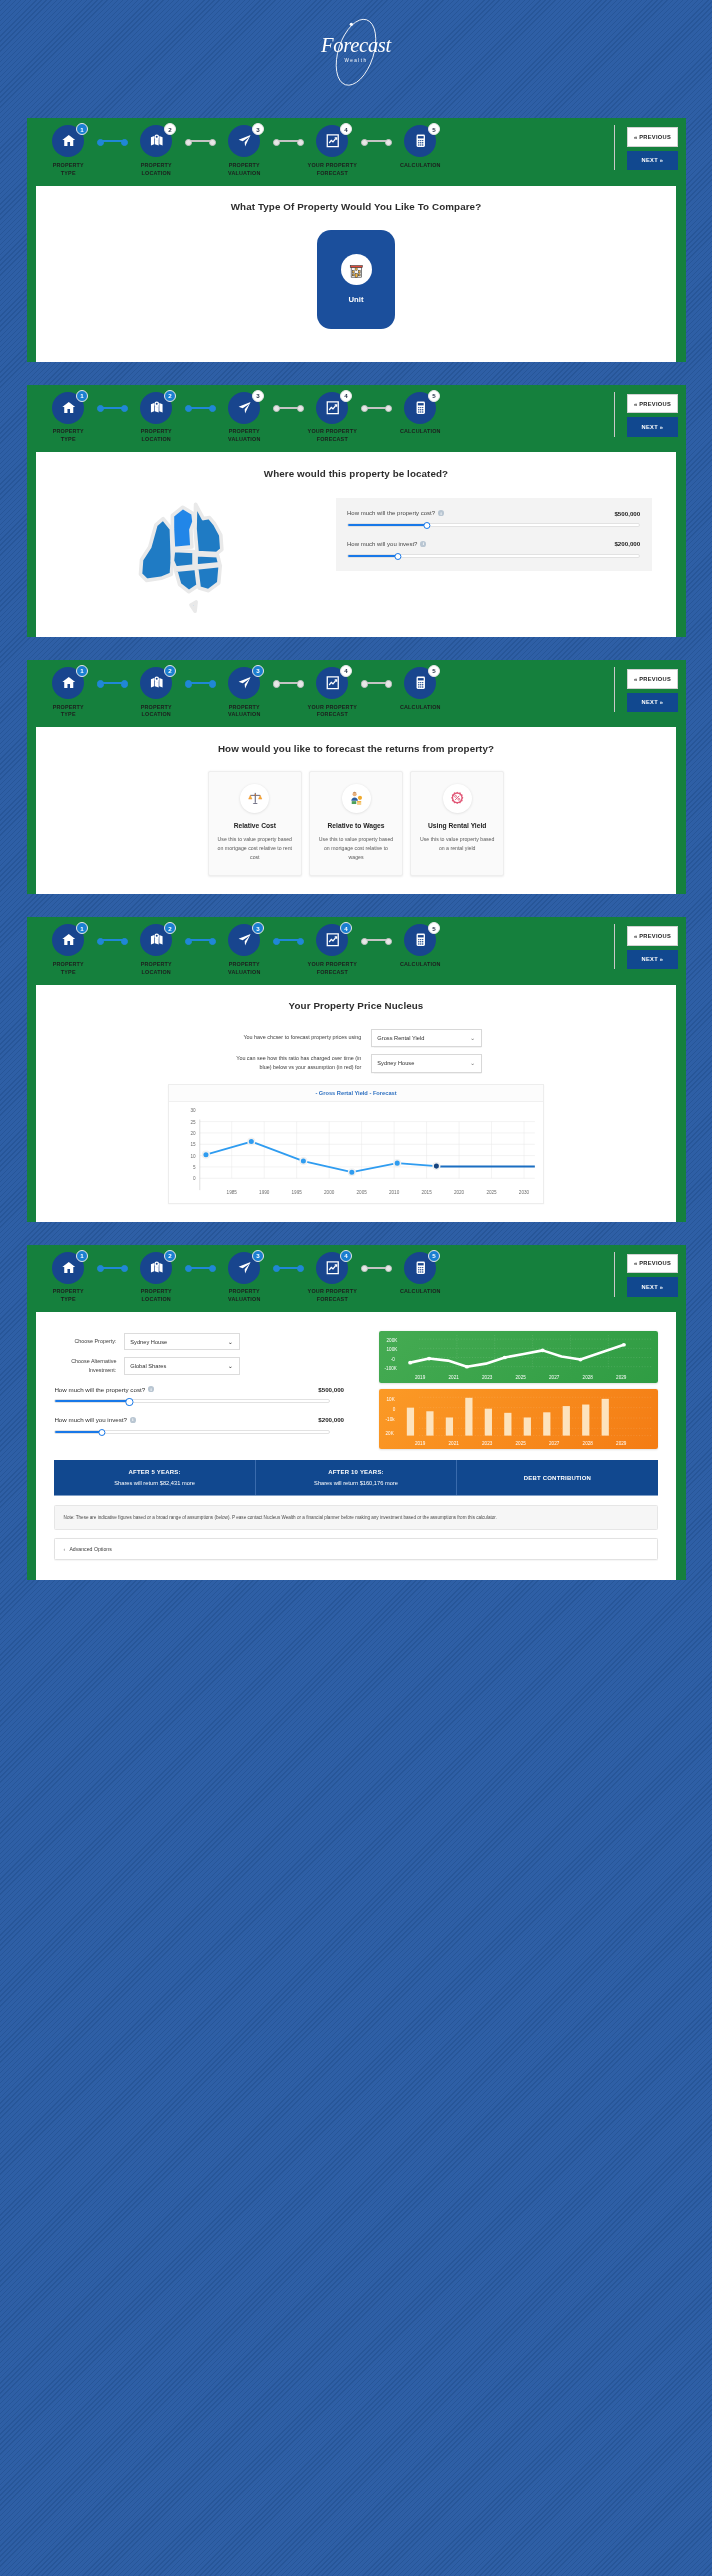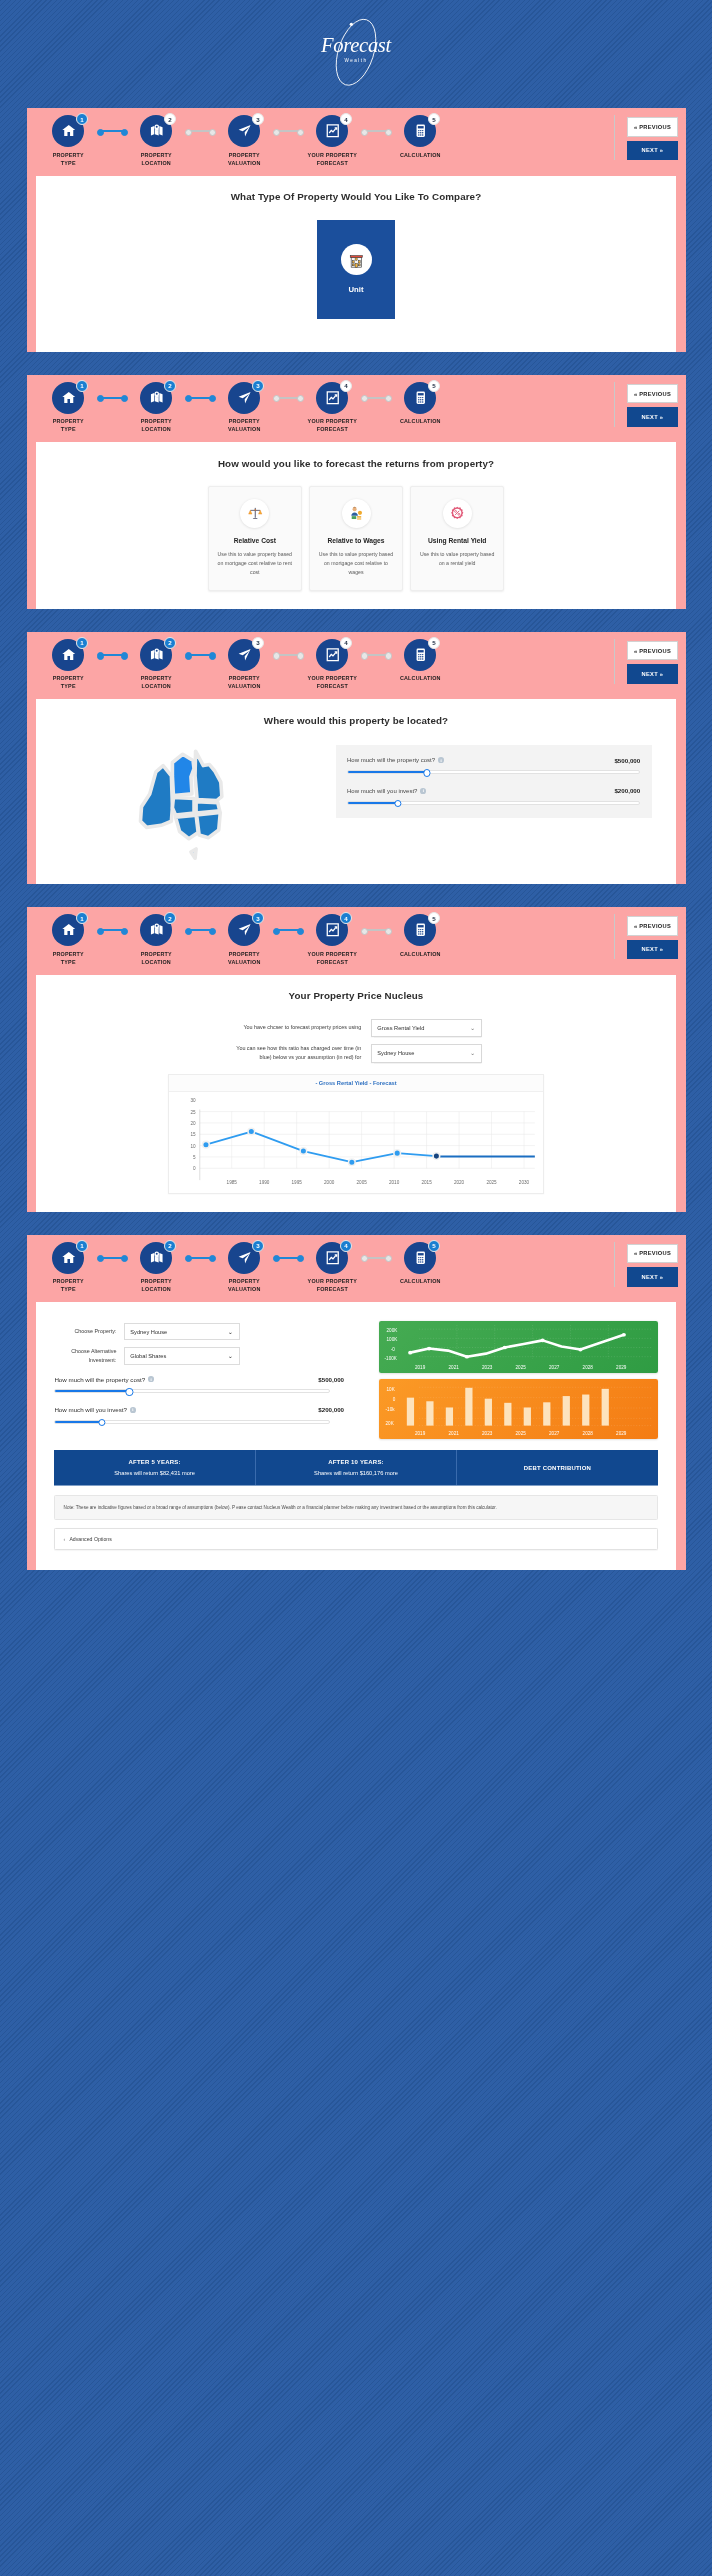--- a/index.html
+++ b/index.html
@@ -23,21 +23,21 @@
     position:absolute;left:0;right:0;top:19.6px;text-align:center;
     color:#fff;font-family:"Liberation Serif",serif;font-style:italic;
     font-size:20.6px;letter-spacing:-0.3px;font-weight:400;
   }
   .logo .sub{
     position:absolute;left:0;right:0;top:43px;text-align:center;color:#fff;
     font-size:4.6px;letter-spacing:1.5px;font-family:"Liberation Sans",sans-serif;
   }
 
   
-  .panel{width:659px;margin:2px auto 23px auto;background:#fca5a5;padding:0;}
+  .panel{width:659px;margin:12px auto 23px auto;background:#15803d;padding:0;}
 
   
   .stepper{display:flex;align-items:flex-start;padding:7.2px 7.2px 8.2px 7.2px;}
   .steps{display:flex;flex:1;align-items:flex-start;padding-left:4.1px;}
   .step{width:61px;text-align:center;position:relative;}
   .step-circle-wrap{position:relative;width:32px;height:32px;margin:0 auto;}
   .step-circle{
     width:32px;height:32px;border-radius:50%;background:#18458e;
     display:flex;align-items:center;justify-content:center;color:#fff;
   }
@@ -81,21 +81,21 @@
   .card{background:#fff;margin:0 9.3px 9.3px 9.3px;padding:15.5px 13.4px 17.5px 13.4px;}
   .card h2{
     text-align:center;font-size:9.8px;font-weight:700;color:#2d2d2d;
     margin-bottom:17.5px;letter-spacing:0.1px;
   }
 
   
   .tiles{display:flex;justify-content:center;gap:7.2px;margin-bottom:15.5px;}
   .tile{
     width:78px;height:99px;background:#1b4f9c;display:flex;flex-direction:column;
-    align-items:center;justify-content:center;cursor:pointer;gap:9.3px;
+    align-items:center;justify-content:center;cursor:pointer;gap:9.3px;border-radius:14px;
   }
   .tile .icon-circle{
     width:31px;height:31px;border-radius:50%;background:#fff;display:flex;
     align-items:center;justify-content:center;
   }
   .tile .tile-label{color:#fff;font-size:7.7px;font-weight:700;}
 
   
   .loc-row{display:flex;align-items:flex-start;gap:9.3px;padding:0 11.3px;}
   .map-box{width:45%;display:flex;justify-content:center;padding-top:2.1px;}
@@ -299,159 +299,20 @@
               <rect x="7" y="10" width="26" height="4" fill="#e04b3c" stroke="#2b2b2b" stroke-width="1.2"></rect>
               <ellipse cx="20" cy="17.5" rx="2.4" ry="3.3" fill="#f5b63d" stroke="#2b2b2b" stroke-width="1"></ellipse>
               <rect x="11.5" y="21" width="4" height="5" fill="#f5b63d" stroke="#2b2b2b" stroke-width="1"></rect>
               <rect x="24.5" y="21" width="4" height="5" fill="#f5b63d" stroke="#2b2b2b" stroke-width="1"></rect>
               <rect x="17.5" y="27" width="5" height="8" fill="#f5b63d" stroke="#2b2b2b" stroke-width="1"></rect>
               <rect x="11.5" y="28" width="4" height="4" fill="#f5b63d" stroke="#2b2b2b" stroke-width="1"></rect>
               <rect x="24.5" y="28" width="4" height="4" fill="#f5b63d" stroke="#2b2b2b" stroke-width="1"></rect>
             </svg>
           </div>
           <div class="tile-label">Unit</div>
-        </div>
-      </div>
-    </div>
-  </div>
-
-  <div class="panel">
-    <div class="stepper">
-      <div class="steps">
-        <div class="step">
-          <div class="step-circle-wrap">
-              <div class="step-circle">
-                <svg viewBox="0 0 24 24">
-                  <path d="M12 3 2 11h3v9h5v-6h4v6h5v-9h3z"></path>
-                </svg>
-              </div>
-              <div class="badge">1</div>
-            </div>
-          <div class="step-label"><span>PROPERTY</span><br><span>TYPE</span></div>
-        </div>
-        <div class="conn active">
-            <div class="bar"></div>
-          </div>
-        <div class="step">
-          <div class="step-circle-wrap">
-              <div class="step-circle">
-                <svg viewBox="0 0 24 24">
-                  <path d="M3 6.5 8 4.7v12.6L3 19.3zM16 4.7l5 1.8v12.8l-5-1.8zM12 2.4a3.6 3.6 0 0 0-3.6 3.6c0 2.7 3.6 7 3.6 7s3.6-4.3 3.6-7A3.6 3.6 0 0 0 12 2.4zm0 5a1.5 1.5 0 1 1 0-3 1.5 1.5 0 0 1 0 3z"></path>
-                  <path d="M9 7.6 9 17.4l6 2V7.8l-2.2 3.3L12 12.3l-.8-1.2z"></path>
-                </svg>
-              </div>
-              <div class="badge">2</div>
-            </div>
-          <div class="step-label"><span>PROPERTY</span><br><span>LOCATION</span></div>
-        </div>
-        <div class="conn active">
-            <div class="bar"></div>
-          </div>
-        <div class="step">
-          <div class="step-circle-wrap">
-              <div class="step-circle">
-                <svg viewBox="0 0 24 24">
-                  <path d="M21 3 2.5 10.6l6.2 2.3L19 6.2l-7.1 8.2.6 6.6z"></path>
-                </svg>
-              </div>
-              <div class="badge">3</div>
-            </div>
-          <div class="step-label"><span>PROPERTY</span><br><span>VALUATION</span></div>
-        </div>
-        <div class="conn">
-            <div class="bar"></div>
-          </div>
-        <div class="step">
-          <div class="step-circle-wrap">
-              <div class="step-circle">
-                <svg viewBox="0 0 24 24">
-                  <path d="M3.5 3h17v18h-17z" fill="none" stroke="#fff" stroke-width="2"></path>
-                  <path d="M6.5 15.5l3.2-4 2.6 2.2L17 8.2" fill="none" stroke="#fff" stroke-width="2"></path>
-                  <path d="M15 7.6h3v3" fill="none" stroke="#fff" stroke-width="2"></path>
-                </svg>
-              </div>
-              <div class="badge inactive">4</div>
-            </div>
-          <div class="step-label"><span>YOUR PROPERTY</span><br><span>FORECAST</span></div>
-        </div>
-        <div class="conn">
-            <div class="bar"></div>
-          </div>
-        <div class="step">
-          <div class="step-circle-wrap">
-              <div class="step-circle">
-                <svg viewBox="0 0 24 24">
-                  <rect x="5.5" y="2.5" width="13" height="19" rx="2"></rect>
-                  <rect x="7.5" y="4.8" width="9" height="3.6" fill="#18458e"></rect>
-                  <circle cx="9" cy="11.8" r="1.15" fill="#18458e"></circle>
-                  <circle cx="12" cy="11.8" r="1.15" fill="#18458e"></circle>
-                  <circle cx="15" cy="11.8" r="1.15" fill="#18458e"></circle>
-                  <circle cx="9" cy="15.1" r="1.15" fill="#18458e"></circle>
-                  <circle cx="12" cy="15.1" r="1.15" fill="#18458e"></circle>
-                  <circle cx="15" cy="15.1" r="1.15" fill="#18458e"></circle>
-                  <circle cx="9" cy="18.4" r="1.15" fill="#18458e"></circle>
-                  <circle cx="12" cy="18.4" r="1.15" fill="#18458e"></circle>
-                  <circle cx="15" cy="18.4" r="1.15" fill="#18458e"></circle>
-                </svg>
-              </div>
-              <div class="badge inactive">5</div>
-            </div>
-          <div class="step-label"><span>CALCULATION</span></div>
-        </div>
-      </div>
-      <div class="navcol">
-        <div class="btn-prev">« PREVIOUS</div>
-        <div class="btn-next">NEXT »</div>
-      </div>
-    </div>
-    <div class="card">
-      <h2>How would you like to forecast the returns from property?</h2>
-      <div class="opt-cards">
-        <div class="opt-card">
-          <div class="opt-icon">
-            <svg viewBox="0 0 40 40" width="16.5" height="16.5">
-              <path d="M20 7v24" stroke="#4a4a63" stroke-width="2.2"></path>
-              <path d="M8 13h24" stroke="#4a4a63" stroke-width="2"></path>
-              <circle cx="20" cy="12" r="2" fill="#e57b20"></circle>
-              <path d="M8 13 4 22h8z" fill="#f9b233" stroke="#e57b20" stroke-width="1"></path>
-              <path d="M32 13 28 22h8z" fill="#f9b233" stroke="#e57b20" stroke-width="1"></path>
-              <path d="M14 32h12l-2 2H16z" fill="#4a4a63"></path>
-            </svg>
-          </div>
-          <div class="opt-title">Relative Cost</div>
-          <div class="opt-desc">Use this to value property based on mortgage cost relative to rent cost</div>
-        </div>
-        <div class="opt-card">
-          <div class="opt-icon">
-            <svg viewBox="0 0 40 40" width="16.5" height="16.5">
-              <circle cx="16" cy="10" r="5" fill="#e8b07c"></circle>
-              <path d="M11 9a5 5 0 0 1 10 0l-1 -3 -8 0z" fill="#a5713f"></path>
-              <path d="M8 26c0-5 3.6-8 8-8s8 3 8 8z" fill="#2c5f9e"></path>
-              <circle cx="29" cy="19" r="5" fill="#f0a92c"></circle>
-              <rect x="9" y="27" width="11" height="7" fill="#4ca05c"></rect>
-              <rect x="22" y="27" width="10" height="2.2" fill="#f0a92c"></rect>
-              <rect x="22" y="30" width="10" height="2.2" fill="#f0a92c"></rect>
-              <rect x="22" y="33" width="10" height="2.2" fill="#f0a92c"></rect>
-            </svg>
-          </div>
-          <div class="opt-title">Relative to Wages</div>
-          <div class="opt-desc">Use this to value property based on mortgage cost relative to wages</div>
-        </div>
-        <div class="opt-card">
-          <div class="opt-icon">
-            <svg viewBox="0 0 40 40" width="16.5" height="16.5">
-              <path d="M20 4l3.4 2.6 4.2-.9 1.6 4 4 1.6-.9 4.2L34.9 19l-2.6 3.4.9 4.2-4 1.6-1.6 4-4.2-.9L20 34l-3.4-2.7-4.2.9-1.6-4-4-1.6.9-4.2L5.1 19l2.6-3.5-.9-4.2 4-1.6 1.6-4 4.2.9z" fill="#e15877"></path>
-              <circle cx="20" cy="19" r="10" fill="#fff"></circle>
-              <path d="M15 24l10-10" stroke="#e15877" stroke-width="2.4"></path>
-              <circle cx="16" cy="15.5" r="2.3" fill="none" stroke="#e15877" stroke-width="2"></circle>
-              <circle cx="24" cy="22.5" r="2.3" fill="none" stroke="#e15877" stroke-width="2"></circle>
-            </svg>
-          </div>
-          <div class="opt-title">Using Rental Yield</div>
-          <div class="opt-desc">Use this to value property based on a rental yield</div>
         </div>
       </div>
     </div>
   </div>
 
   <div class="panel">
     <div class="stepper">
       <div class="steps">
         <div class="step">
           <div class="step-circle-wrap">
@@ -576,20 +437,159 @@
                   <span>How much will you invest?</span>
                   <span class="info-dot">i</span>
                 </div>
               <div class="slider-val">$200,000</div>
             </div>
             <div class="track">
                 <div class="fill" style="width:17%"></div>
                 <div class="knob" style="left:17%"></div>
               </div>
           </div>
+        </div>
+      </div>
+    </div>
+  </div>
+
+  <div class="panel">
+    <div class="stepper">
+      <div class="steps">
+        <div class="step">
+          <div class="step-circle-wrap">
+              <div class="step-circle">
+                <svg viewBox="0 0 24 24">
+                  <path d="M12 3 2 11h3v9h5v-6h4v6h5v-9h3z"></path>
+                </svg>
+              </div>
+              <div class="badge">1</div>
+            </div>
+          <div class="step-label"><span>PROPERTY</span><br><span>TYPE</span></div>
+        </div>
+        <div class="conn active">
+            <div class="bar"></div>
+          </div>
+        <div class="step">
+          <div class="step-circle-wrap">
+              <div class="step-circle">
+                <svg viewBox="0 0 24 24">
+                  <path d="M3 6.5 8 4.7v12.6L3 19.3zM16 4.7l5 1.8v12.8l-5-1.8zM12 2.4a3.6 3.6 0 0 0-3.6 3.6c0 2.7 3.6 7 3.6 7s3.6-4.3 3.6-7A3.6 3.6 0 0 0 12 2.4zm0 5a1.5 1.5 0 1 1 0-3 1.5 1.5 0 0 1 0 3z"></path>
+                  <path d="M9 7.6 9 17.4l6 2V7.8l-2.2 3.3L12 12.3l-.8-1.2z"></path>
+                </svg>
+              </div>
+              <div class="badge">2</div>
+            </div>
+          <div class="step-label"><span>PROPERTY</span><br><span>LOCATION</span></div>
+        </div>
+        <div class="conn active">
+            <div class="bar"></div>
+          </div>
+        <div class="step">
+          <div class="step-circle-wrap">
+              <div class="step-circle">
+                <svg viewBox="0 0 24 24">
+                  <path d="M21 3 2.5 10.6l6.2 2.3L19 6.2l-7.1 8.2.6 6.6z"></path>
+                </svg>
+              </div>
+              <div class="badge">3</div>
+            </div>
+          <div class="step-label"><span>PROPERTY</span><br><span>VALUATION</span></div>
+        </div>
+        <div class="conn">
+            <div class="bar"></div>
+          </div>
+        <div class="step">
+          <div class="step-circle-wrap">
+              <div class="step-circle">
+                <svg viewBox="0 0 24 24">
+                  <path d="M3.5 3h17v18h-17z" fill="none" stroke="#fff" stroke-width="2"></path>
+                  <path d="M6.5 15.5l3.2-4 2.6 2.2L17 8.2" fill="none" stroke="#fff" stroke-width="2"></path>
+                  <path d="M15 7.6h3v3" fill="none" stroke="#fff" stroke-width="2"></path>
+                </svg>
+              </div>
+              <div class="badge inactive">4</div>
+            </div>
+          <div class="step-label"><span>YOUR PROPERTY</span><br><span>FORECAST</span></div>
+        </div>
+        <div class="conn">
+            <div class="bar"></div>
+          </div>
+        <div class="step">
+          <div class="step-circle-wrap">
+              <div class="step-circle">
+                <svg viewBox="0 0 24 24">
+                  <rect x="5.5" y="2.5" width="13" height="19" rx="2"></rect>
+                  <rect x="7.5" y="4.8" width="9" height="3.6" fill="#18458e"></rect>
+                  <circle cx="9" cy="11.8" r="1.15" fill="#18458e"></circle>
+                  <circle cx="12" cy="11.8" r="1.15" fill="#18458e"></circle>
+                  <circle cx="15" cy="11.8" r="1.15" fill="#18458e"></circle>
+                  <circle cx="9" cy="15.1" r="1.15" fill="#18458e"></circle>
+                  <circle cx="12" cy="15.1" r="1.15" fill="#18458e"></circle>
+                  <circle cx="15" cy="15.1" r="1.15" fill="#18458e"></circle>
+                  <circle cx="9" cy="18.4" r="1.15" fill="#18458e"></circle>
+                  <circle cx="12" cy="18.4" r="1.15" fill="#18458e"></circle>
+                  <circle cx="15" cy="18.4" r="1.15" fill="#18458e"></circle>
+                </svg>
+              </div>
+              <div class="badge inactive">5</div>
+            </div>
+          <div class="step-label"><span>CALCULATION</span></div>
+        </div>
+      </div>
+      <div class="navcol">
+        <div class="btn-prev">« PREVIOUS</div>
+        <div class="btn-next">NEXT »</div>
+      </div>
+    </div>
+    <div class="card">
+      <h2>How would you like to forecast the returns from property?</h2>
+      <div class="opt-cards">
+        <div class="opt-card">
+          <div class="opt-icon">
+            <svg viewBox="0 0 40 40" width="16.5" height="16.5">
+              <path d="M20 7v24" stroke="#4a4a63" stroke-width="2.2"></path>
+              <path d="M8 13h24" stroke="#4a4a63" stroke-width="2"></path>
+              <circle cx="20" cy="12" r="2" fill="#e57b20"></circle>
+              <path d="M8 13 4 22h8z" fill="#f9b233" stroke="#e57b20" stroke-width="1"></path>
+              <path d="M32 13 28 22h8z" fill="#f9b233" stroke="#e57b20" stroke-width="1"></path>
+              <path d="M14 32h12l-2 2H16z" fill="#4a4a63"></path>
+            </svg>
+          </div>
+          <div class="opt-title">Relative Cost</div>
+          <div class="opt-desc">Use this to value property based on mortgage cost relative to rent cost</div>
+        </div>
+        <div class="opt-card">
+          <div class="opt-icon">
+            <svg viewBox="0 0 40 40" width="16.5" height="16.5">
+              <circle cx="16" cy="10" r="5" fill="#e8b07c"></circle>
+              <path d="M11 9a5 5 0 0 1 10 0l-1 -3 -8 0z" fill="#a5713f"></path>
+              <path d="M8 26c0-5 3.6-8 8-8s8 3 8 8z" fill="#2c5f9e"></path>
+              <circle cx="29" cy="19" r="5" fill="#f0a92c"></circle>
+              <rect x="9" y="27" width="11" height="7" fill="#4ca05c"></rect>
+              <rect x="22" y="27" width="10" height="2.2" fill="#f0a92c"></rect>
+              <rect x="22" y="30" width="10" height="2.2" fill="#f0a92c"></rect>
+              <rect x="22" y="33" width="10" height="2.2" fill="#f0a92c"></rect>
+            </svg>
+          </div>
+          <div class="opt-title">Relative to Wages</div>
+          <div class="opt-desc">Use this to value property based on mortgage cost relative to wages</div>
+        </div>
+        <div class="opt-card">
+          <div class="opt-icon">
+            <svg viewBox="0 0 40 40" width="16.5" height="16.5">
+              <path d="M20 4l3.4 2.6 4.2-.9 1.6 4 4 1.6-.9 4.2L34.9 19l-2.6 3.4.9 4.2-4 1.6-1.6 4-4.2-.9L20 34l-3.4-2.7-4.2.9-1.6-4-4-1.6.9-4.2L5.1 19l2.6-3.5-.9-4.2 4-1.6 1.6-4 4.2.9z" fill="#e15877"></path>
+              <circle cx="20" cy="19" r="10" fill="#fff"></circle>
+              <path d="M15 24l10-10" stroke="#e15877" stroke-width="2.4"></path>
+              <circle cx="16" cy="15.5" r="2.3" fill="none" stroke="#e15877" stroke-width="2"></circle>
+              <circle cx="24" cy="22.5" r="2.3" fill="none" stroke="#e15877" stroke-width="2"></circle>
+            </svg>
+          </div>
+          <div class="opt-title">Using Rental Yield</div>
+          <div class="opt-desc">Use this to value property based on a rental yield</div>
         </div>
       </div>
     </div>
   </div>
 
   <div class="panel">
     <div class="stepper">
       <div class="steps">
         <div class="step">
           <div class="step-circle-wrap">

